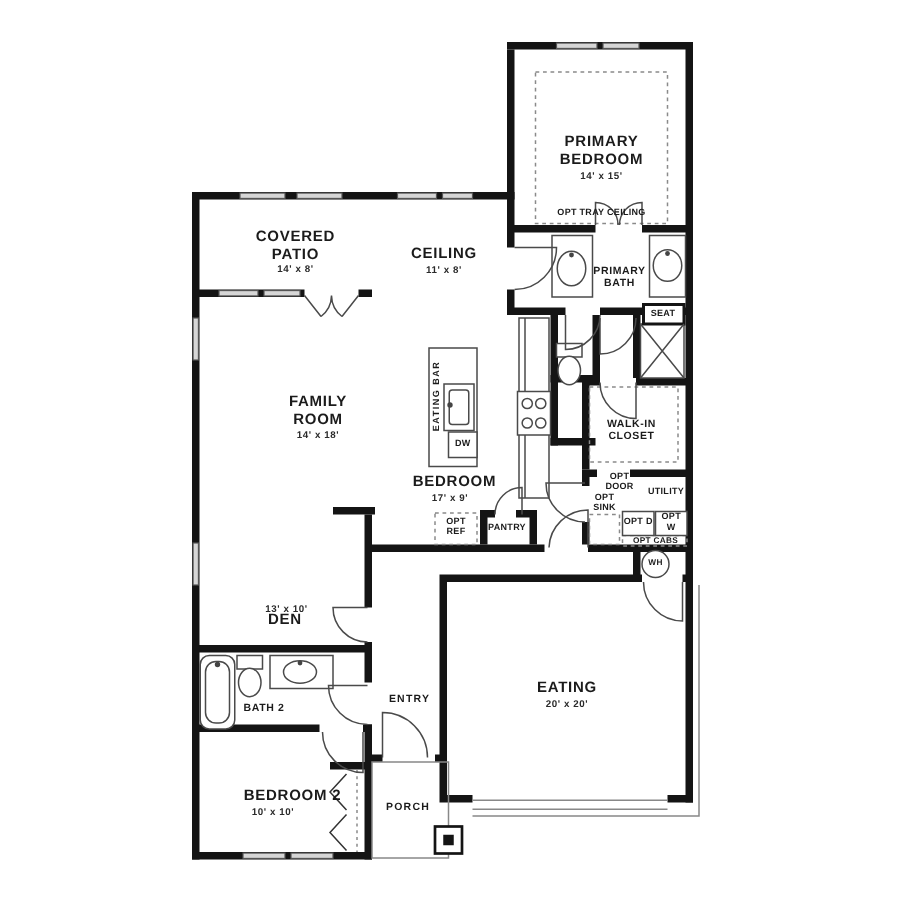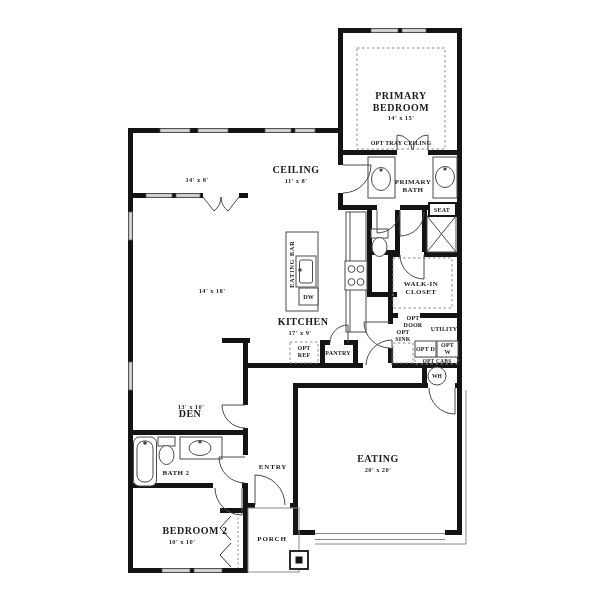--- a/index.html
+++ b/index.html
@@ -1,17 +1,17 @@
 <!DOCTYPE html>
 <html><head>
 <meta charset="utf-8">
 <style>
   html,body{margin:0;padding:0;background:#fff;}
   .plan{position:relative;width:600px;height:600px;background:#fff;overflow:hidden;
-        font-family:Liberation Serif, serif;color:#1b1b1b;}
+        font-family:Liberation Sans, sans-serif;color:#1b1b1b;}
   .plan svg{position:absolute;left:0;top:0;}
   .lbl,.dim,.sm,.xs,.xxs,.v-lbl{position:absolute;transform:translate(-50%,-50%);
         text-align:center;line-height:1.15;white-space:normal;}
   .lbl{font-weight:bold;font-size:10px;letter-spacing:.5px;}
   .dim{font-size:6.5px;font-weight:bold;color:#2a2a2a;letter-spacing:.4px;white-space:nowrap;}
   .sm{font-weight:bold;font-size:7px;letter-spacing:.4px;}
   .xs{font-weight:bold;font-size:6px;letter-spacing:.2px;}
   .xxs{font-weight:bold;font-size:5.5px;letter-spacing:.2px;white-space:nowrap;}
   .nowrap{white-space:nowrap;}
   .v-lbl{font-weight:bold;font-size:6px;letter-spacing:1px;writing-mode:vertical-rl;
@@ -168,28 +168,30 @@
   <g>
     <rect x="290" y="551" width="18" height="18" fill="#fff" stroke="#141414" stroke-width="1.8"></rect>
     <rect x="295.5" y="556.5" width="7" height="7" fill="#141414"></rect>
   </g>
 </svg>
 
   <div class="lbl" style="left:401px;top:101px;width:92px">PRIMARY BEDROOM</div>
   <div class="dim" style="left:401px;top:118px">14' x 15'</div>
   <div class="xs" style="left:401px;top:143px;white-space:nowrap">OPT TRAY CEILING</div>
 
+  <div class="lbl" style="left:197px;top:164px;width:82px">COVERED PATIO</div>
   <div class="dim" style="left:197px;top:180px">14' x 8'</div>
 
   <div class="lbl nowrap" style="left:296px;top:170px">CEILING</div>
   <div class="dim" style="left:296px;top:181px">11' x 8'</div>
 
+  <div class="lbl" style="left:212px;top:274px;width:64px">FAMILY ROOM</div>
   <div class="dim" style="left:212px;top:291px">14' x 18'</div>
 
-  <div class="lbl nowrap" style="left:303px;top:322px">KITCHEN</div>
+  <div class="lbl nowrap" style="left:303px;top:322px">BEDROOM</div>
   <div class="dim" style="left:300px;top:333px">17' x 9'</div>
 
   <div class="lbl nowrap" style="left:190px;top:414px">DEN</div>
   <div class="dim" style="left:191px;top:407px">13' x 10'</div>
 
   <div class="sm" style="left:176px;top:473px;width:36px">BATH 2</div>
 
   <div class="lbl nowrap" style="left:195px;top:531px">BEDROOM 2</div>
   <div class="dim" style="left:182px;top:542px">10' x 10'</div>
 

